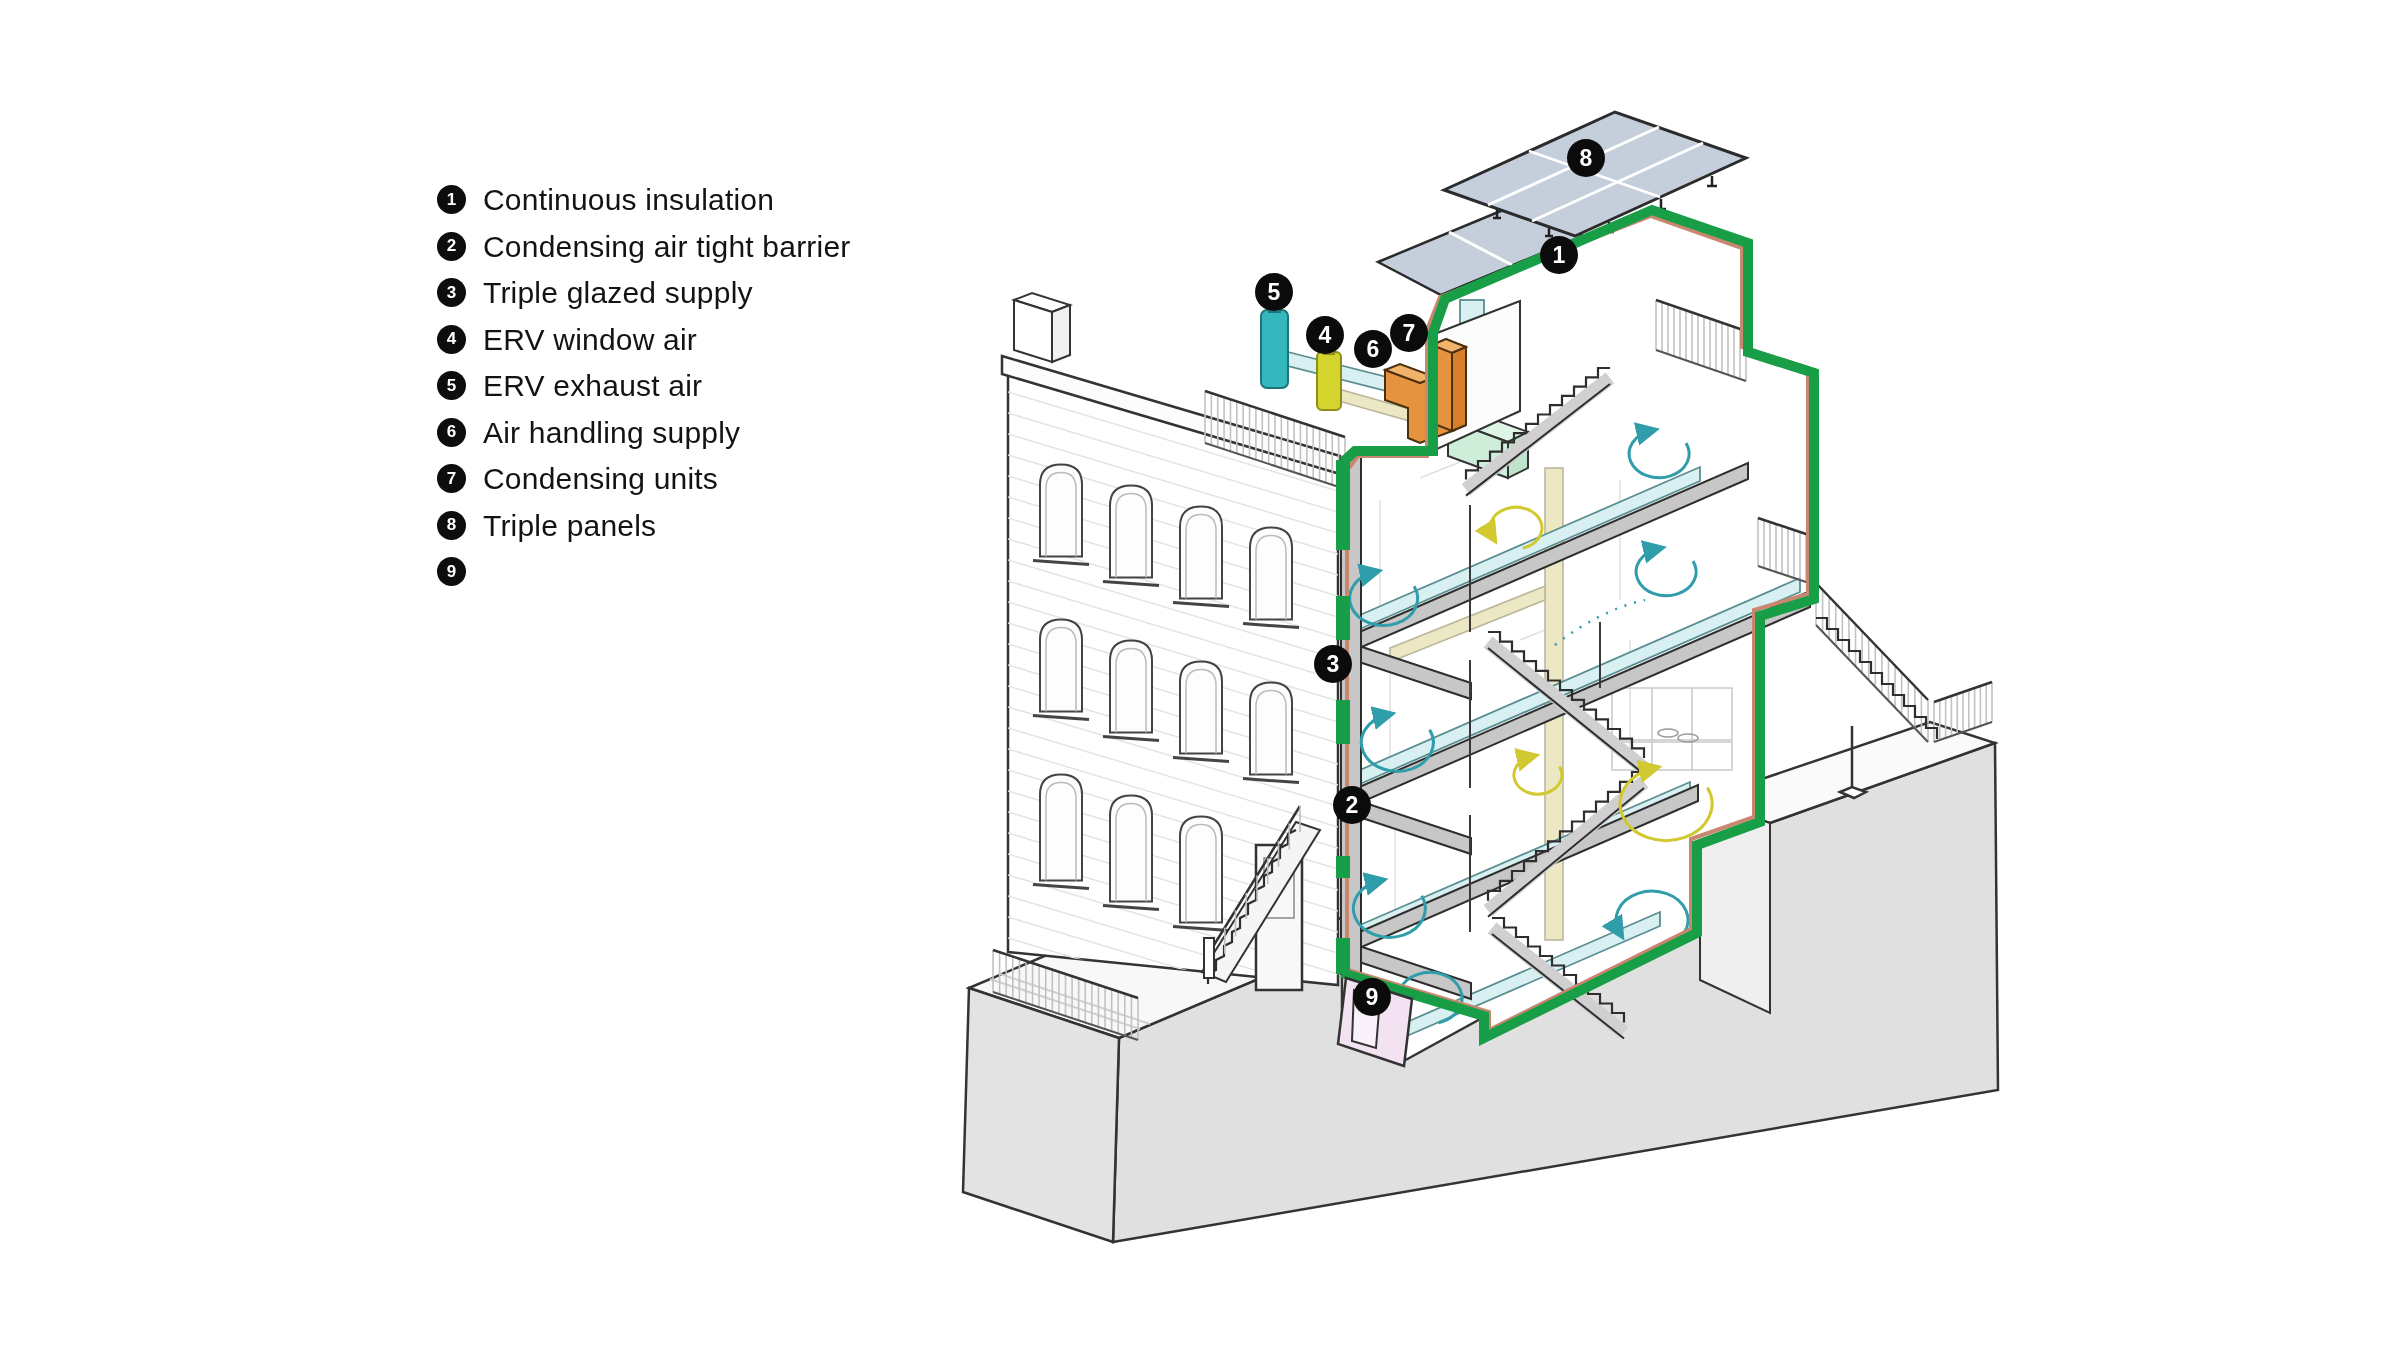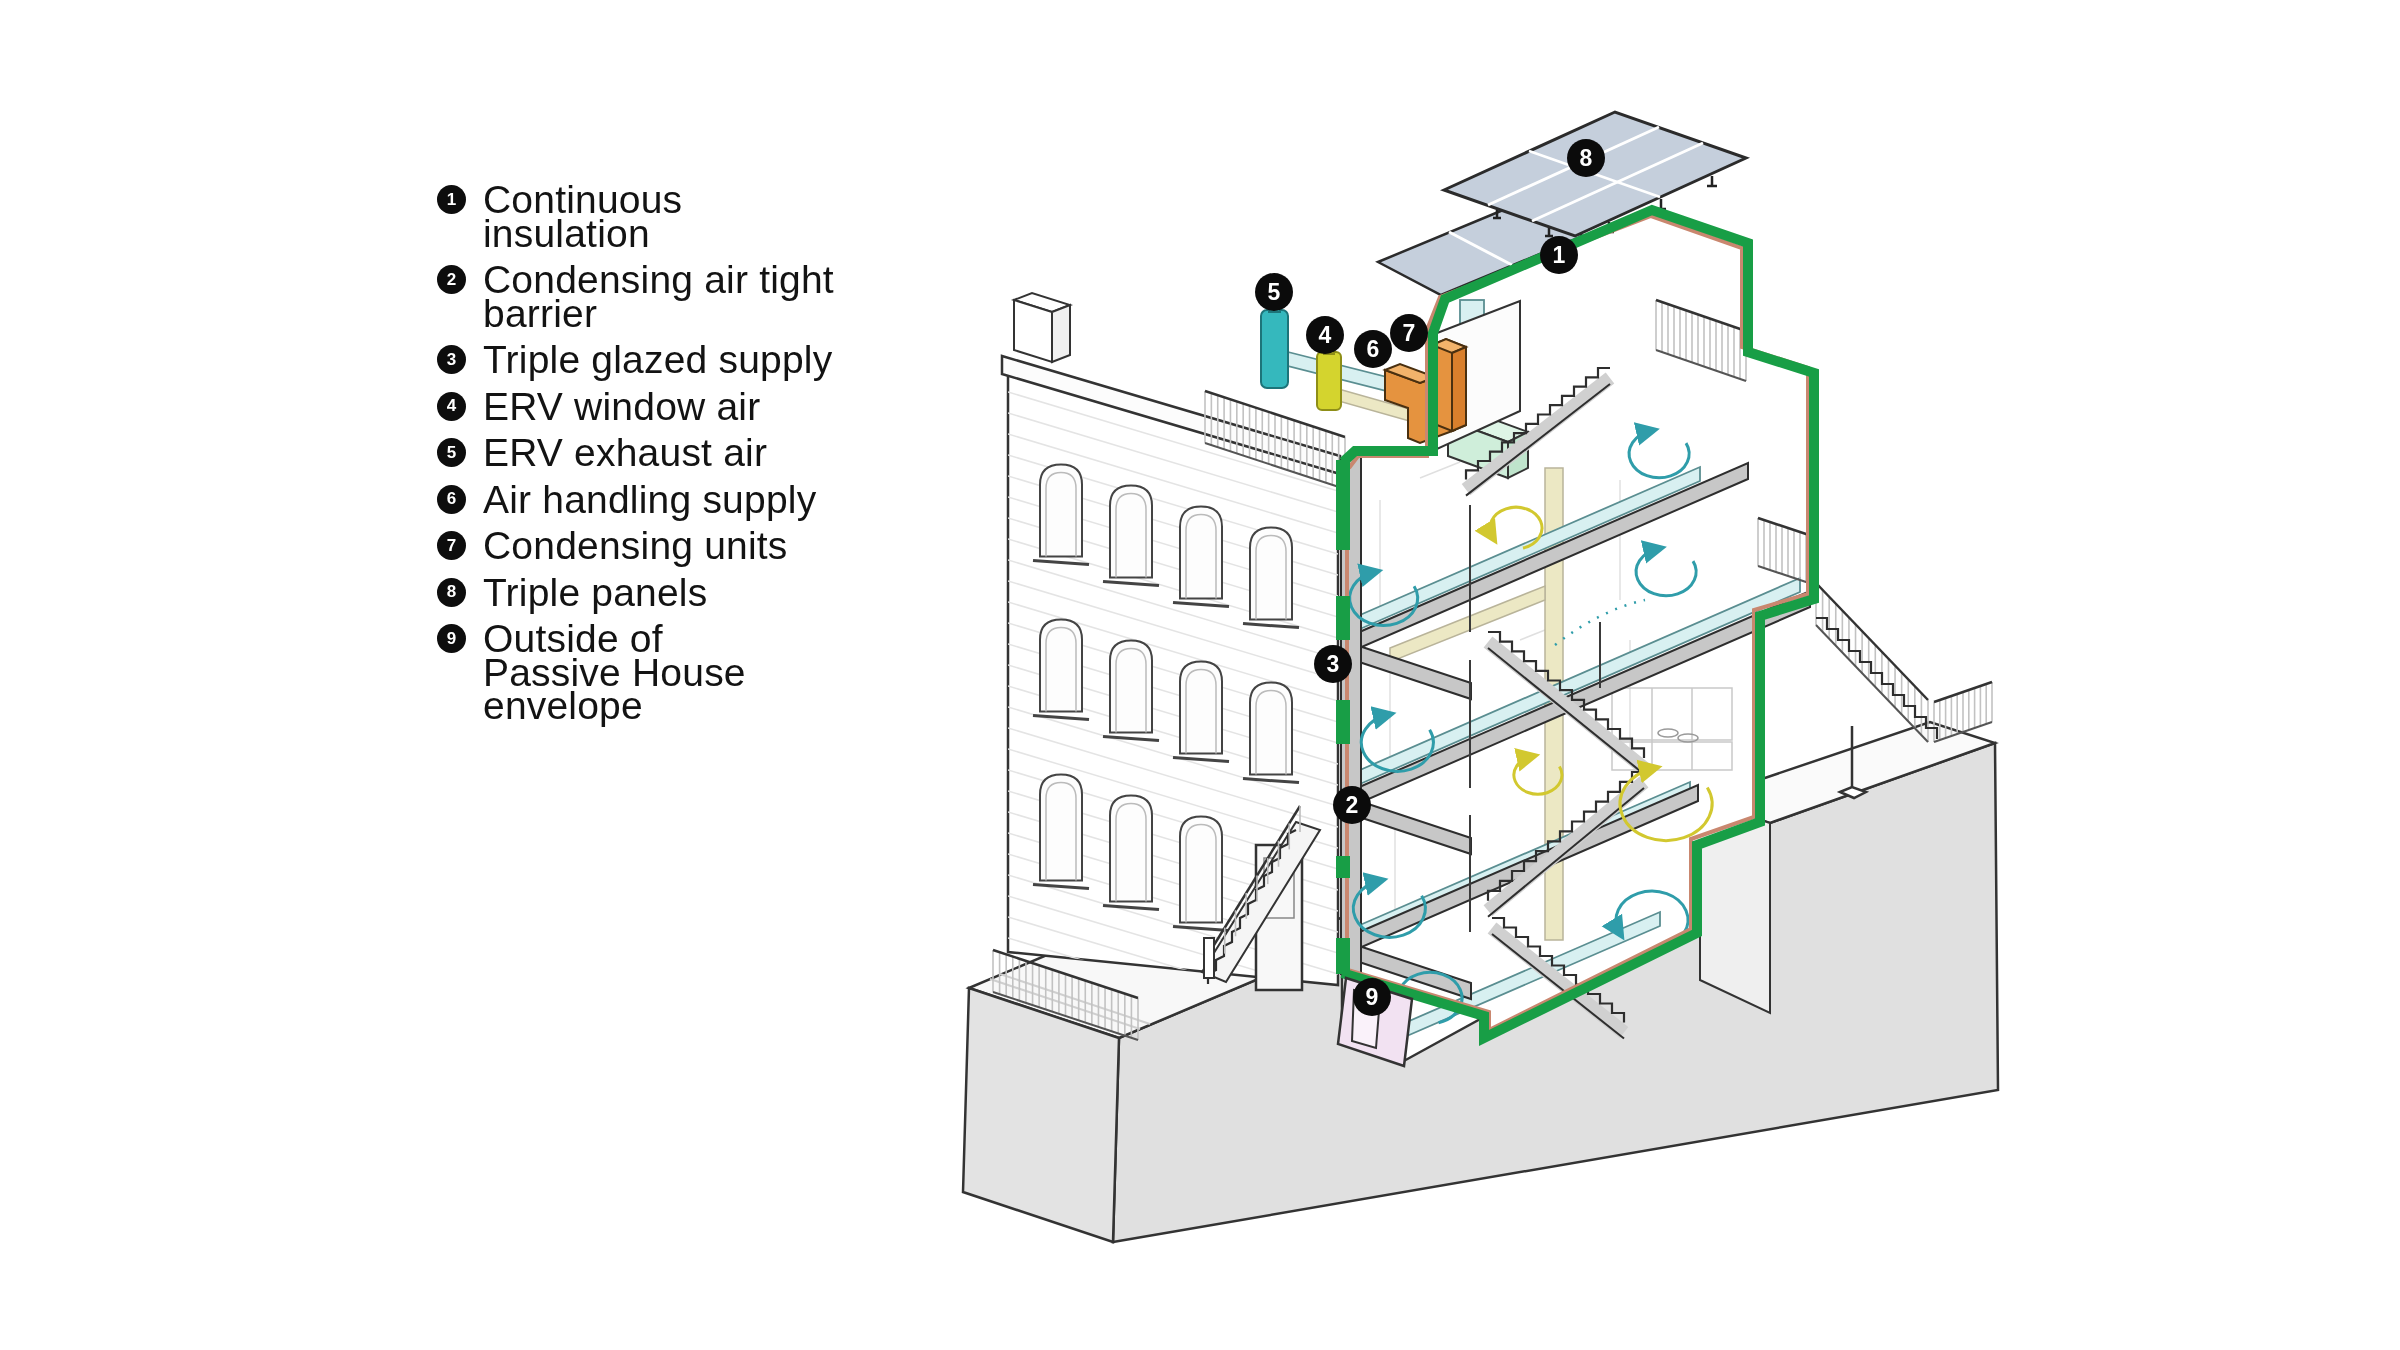--- a/index.html
+++ b/index.html
@@ -6,21 +6,21 @@
   body{width:2400px;height:1350px;position:relative;overflow:hidden;
        font-family:"Liberation Sans", sans-serif;color:#131313;}
   .stage{position:absolute;inset:0;}
   svg{position:absolute;left:0;top:0;}
   
   .legend{position:absolute;left:437px;top:183px;width:420px;}
   .legend-row{display:flex;align-items:flex-start;margin-bottom:13px;}
   .legend-num{flex:0 0 auto;width:29px;height:29px;border-radius:50%;background:#0d0d0d;
       color:#fff;display:flex;align-items:center;justify-content:center;
       font-size:17px;font-weight:bold;margin-right:17px;margin-top:2px;}
-  .legend-label{font-size:39px;line-height:33.5px;letter-spacing:0.2px;}
+  .legend-label{font-size:30px;line-height:33.5px;letter-spacing:0.2px;}
   
   .marker{position:absolute;width:38px;height:38px;border-radius:50%;background:#0b0b0b;
       color:#fff;display:flex;align-items:center;justify-content:center;
       font-size:23px;font-weight:bold;transform:translate(-50%,-50%);z-index:5;}
 </style>
 </head>
 <body>
 
 <div class="stage">
 
@@ -472,21 +472,20 @@
   <div class="legend-row">
     <div class="legend-num">7</div>
     <div class="legend-label">Condensing units</div>
   </div>
   <div class="legend-row">
     <div class="legend-num">8</div>
     <div class="legend-label">Triple panels</div>
   </div>
   <div class="legend-row">
     <div class="legend-num">9</div>
-    <div class="legend-label" style="width:300px">Outside of Passive House envelope</div>
   </div>
 </div>
 
 <div class="marker" style="left:1559px;top:255px">1</div>
 <div class="marker" style="left:1352px;top:805px">2</div>
 <div class="marker" style="left:1333px;top:664px">3</div>
 <div class="marker" style="left:1325px;top:335px">4</div>
 <div class="marker" style="left:1274px;top:292px">5</div>
 <div class="marker" style="left:1373px;top:349px">6</div>
 <div class="marker" style="left:1409px;top:333px">7</div>

